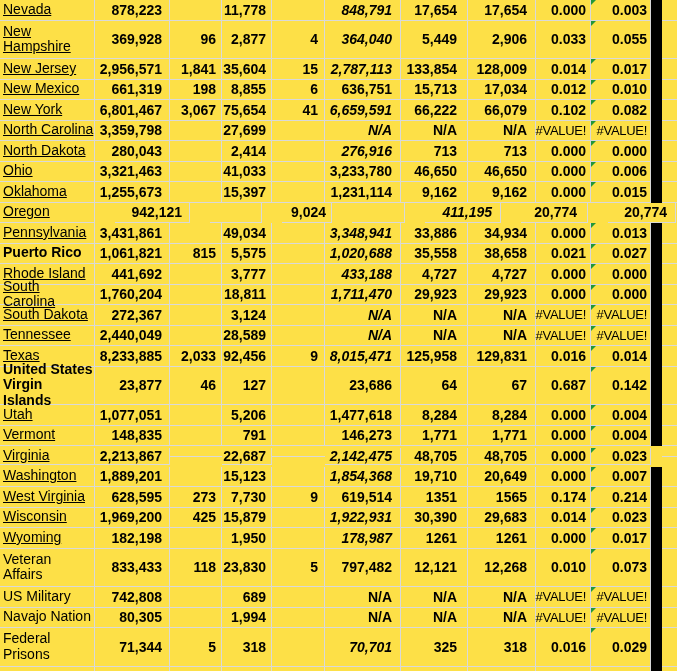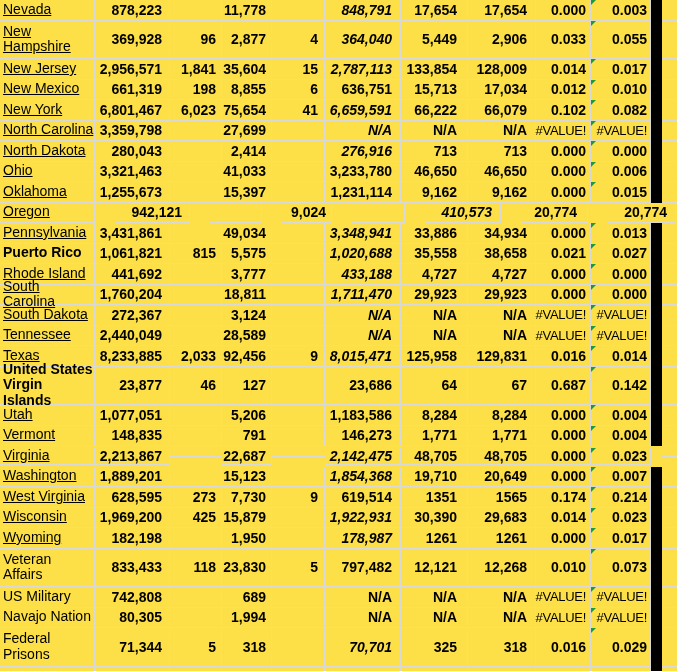--- a/index.html
+++ b/index.html
@@ -174,21 +174,21 @@
         </div>
         <div class="cell colBar"></div>
         <div class="cell colSliver"></div>
       </div>
       <div class="row" style="height: 20.5px;">
         <div class="cell colA link"><span>New York</span></div>
         <div class="cell num colB">
           <span>6,801,467</span>
         </div>
         <div class="cell num colC">
-          <span>6,023</span>
+          <span>3,067</span>
         </div>
         <div class="cell num colD">
           <span>75,654</span>
         </div>
         <div class="cell num colE">
           <span>41</span>
         </div>
         <div class="cell num colF italic">
           <span>6,659,591</span>
         </div>
@@ -348,21 +348,21 @@
         <div class="cell num colC">
           <span></span>
         </div>
         <div class="cell num colD">
           <span>9,024</span>
         </div>
         <div class="cell num colE">
           <span></span>
         </div>
         <div class="cell num colF italic">
-          <span>410,573</span>
+          <span>411,195</span>
         </div>
         <div class="cell num colG">
           <span>20,774</span>
         </div>
         <div class="cell num colH">
           <span>20,774</span>
         </div>
         <div class="cell num colI">
           <span>0.000</span>
         </div>
@@ -646,21 +646,21 @@
         <div class="cell num colC">
           <span></span>
         </div>
         <div class="cell num colD">
           <span>5,206</span>
         </div>
         <div class="cell num colE">
           <span></span>
         </div>
         <div class="cell num colF">
-          <span>1,183,586</span>
+          <span>1,477,618</span>
         </div>
         <div class="cell num colG">
           <span>8,284</span>
         </div>
         <div class="cell num colH">
           <span>8,284</span>
         </div>
         <div class="cell num colI">
           <span>0.000</span>
         </div>

